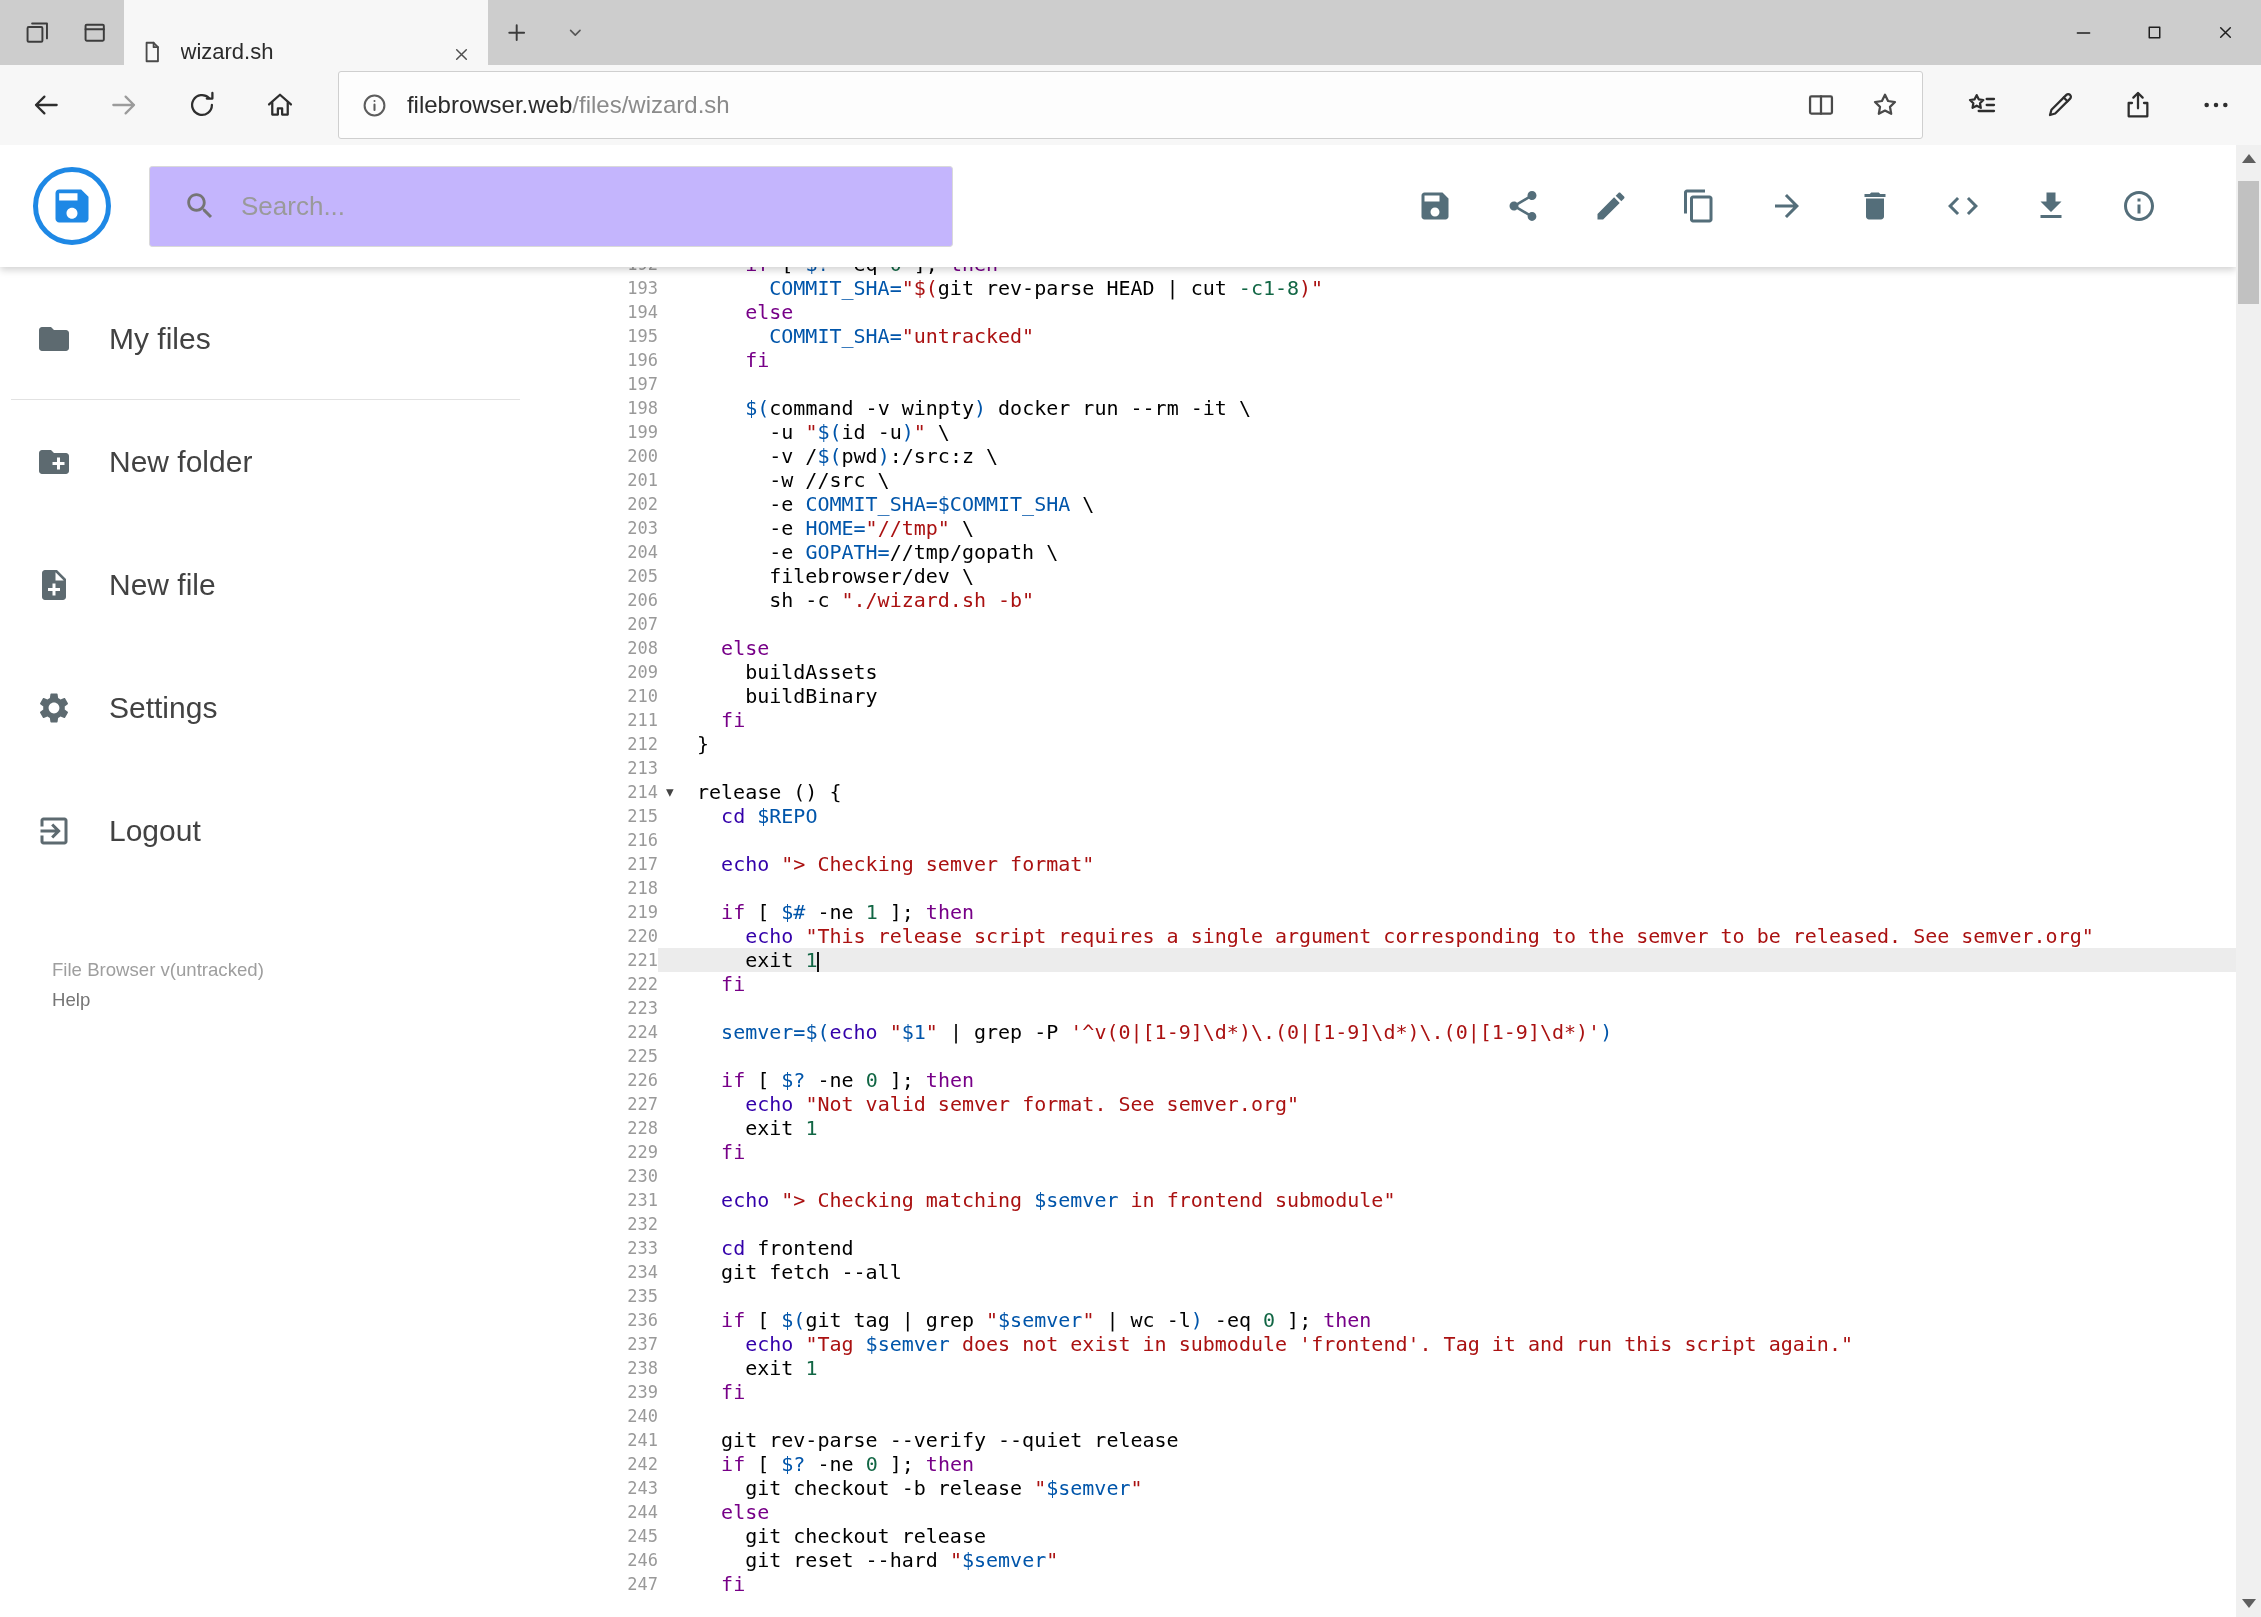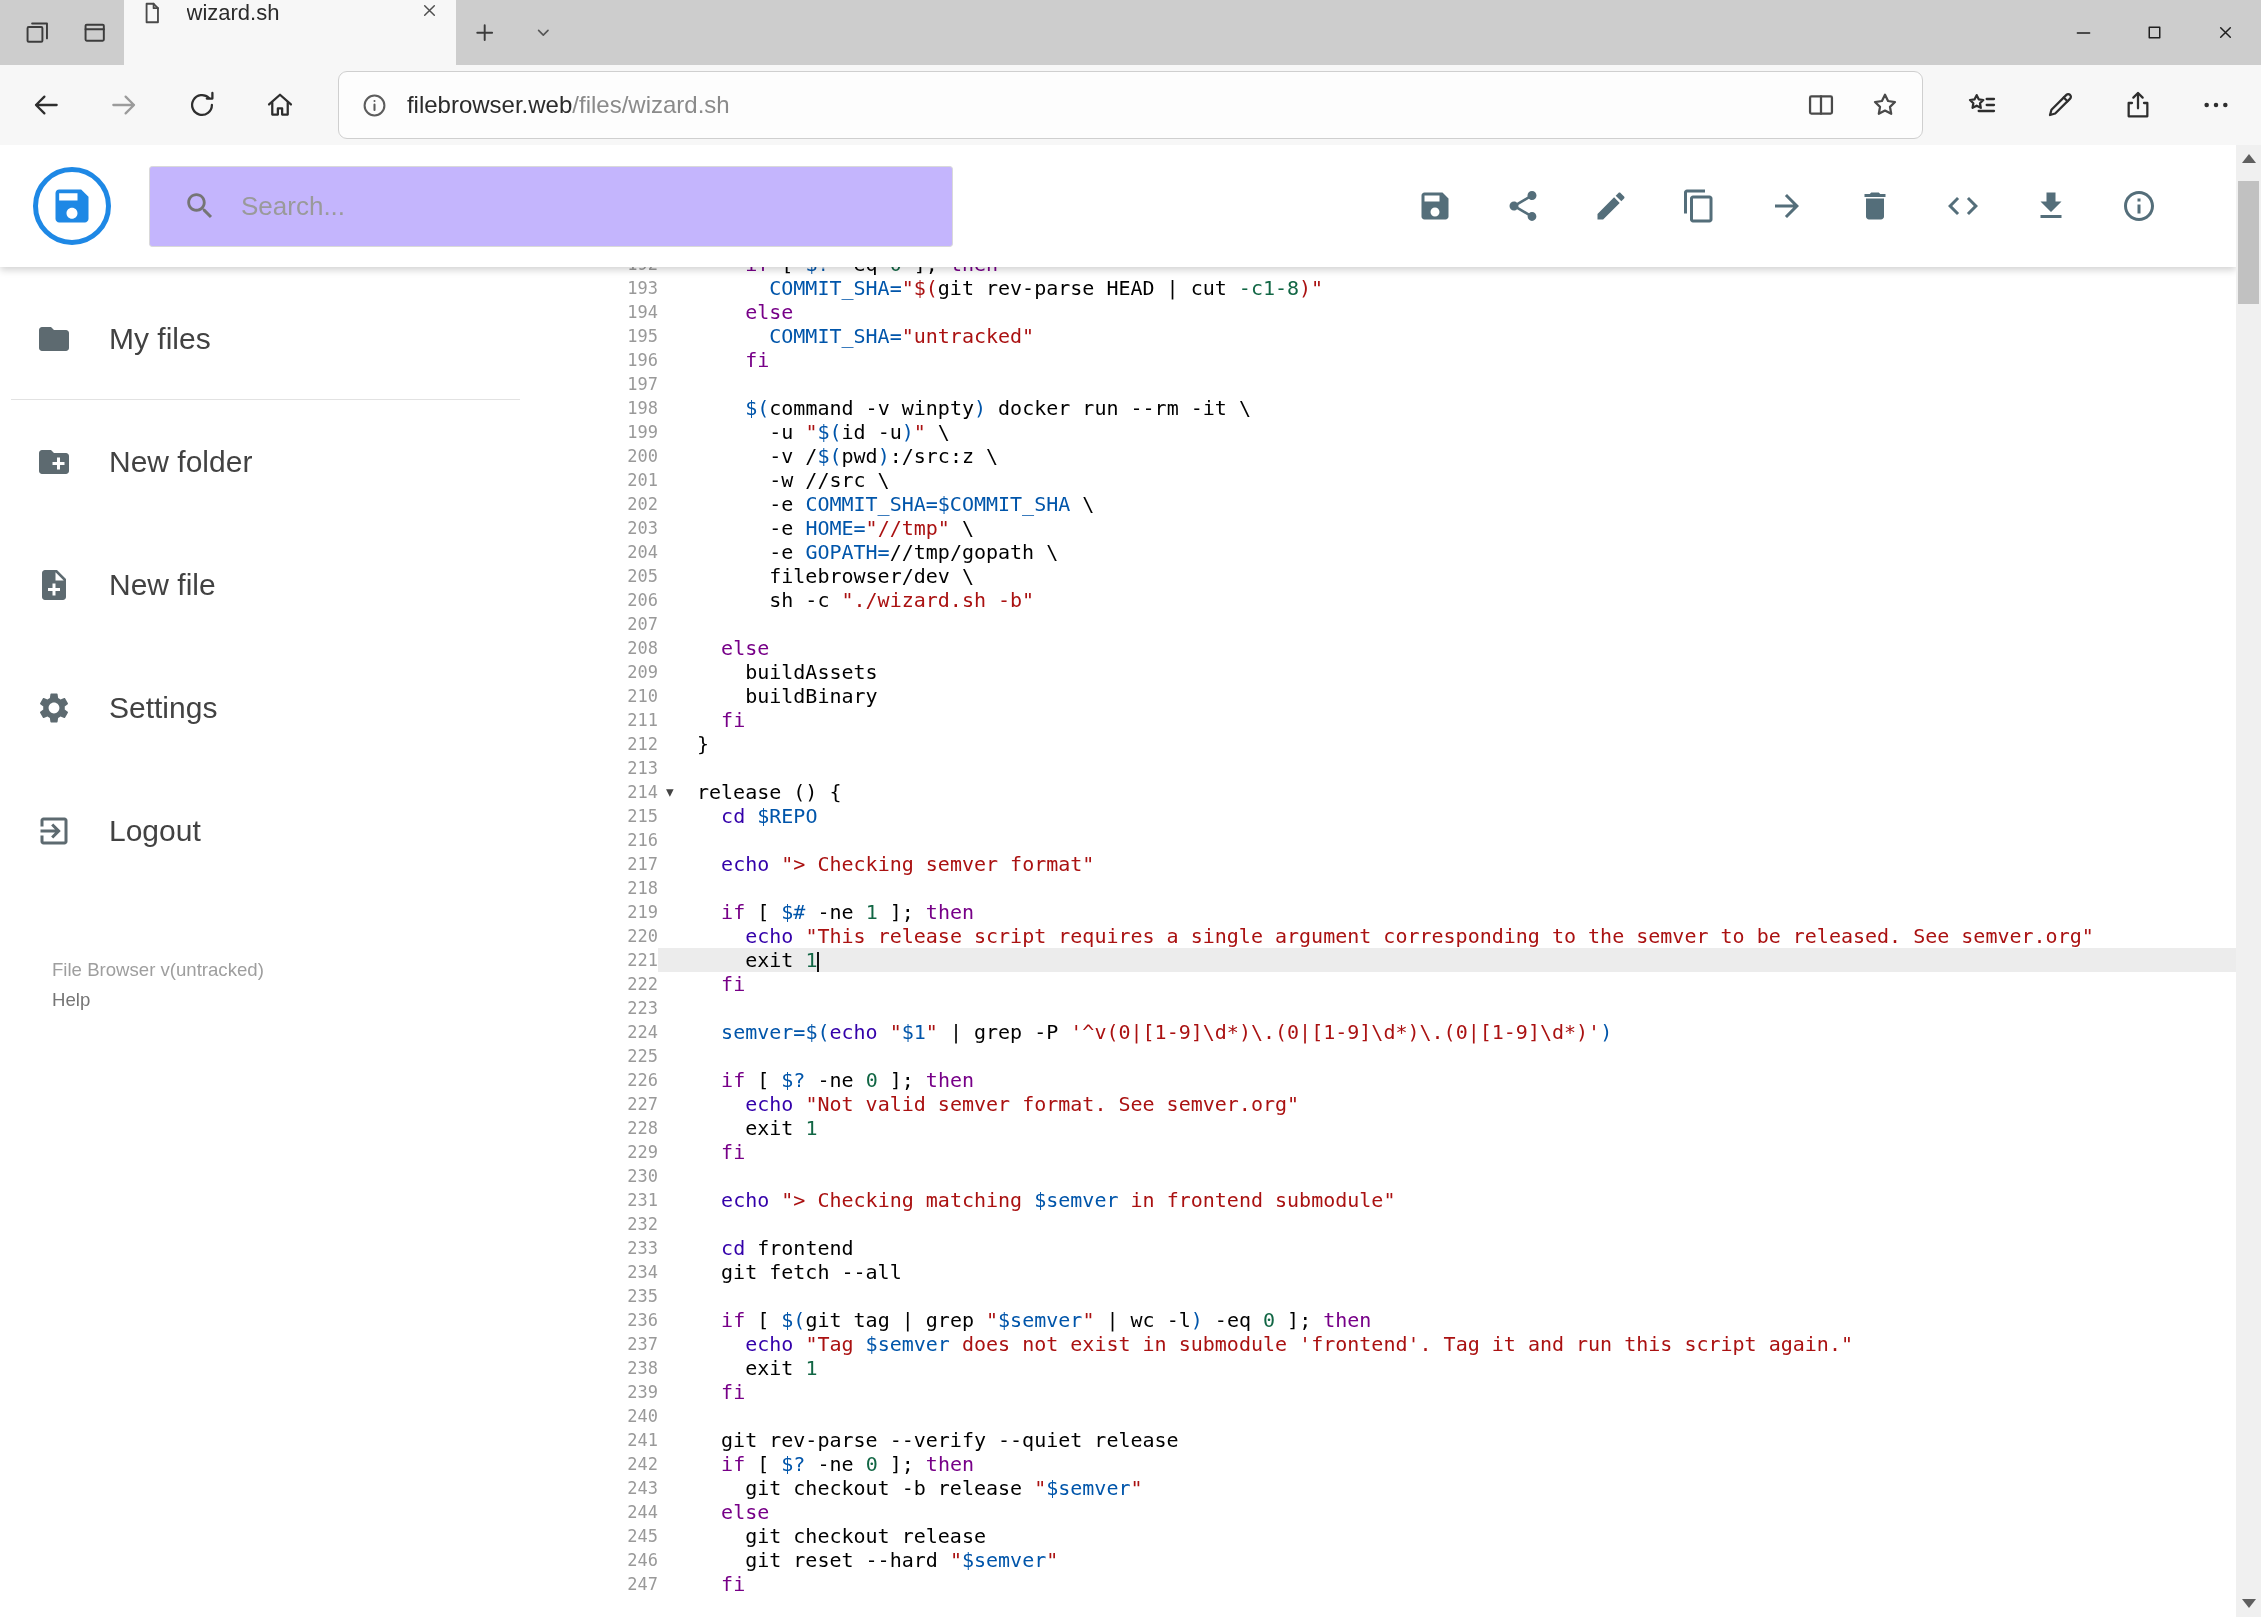--- a/index.html
+++ b/index.html
@@ -9,36 +9,36 @@
   .st{fill:none;stroke:currentColor;stroke-width:1.7;stroke-linecap:round;stroke-linejoin:round}
   .fl{fill:currentColor;stroke:none}
   .window{position:absolute;inset:0;box-shadow:inset 0 0 0 1.6px #a8a8a8}
 
   
   .tabbar{position:absolute;top:0;left:0;right:0;height:65px;background:#cdcdcd;display:flex;align-items:stretch;z-index:10}
   .tb-left{display:flex;align-items:stretch;padding-left:8px}
   .tb-btn{width:58px;display:flex;align-items:center;justify-content:center;color:#3c3c3c;cursor:pointer}
   .tb-btn svg{width:27.4px;height:27.4px}
   .tb-btn.chev svg{width:22.6px;height:22.6px;color:#555}
-  .tab{width:332px;background:#f7f7f7;display:flex;align-items:flex-start;padding:0 16px 0 14.5px;gap:22px;cursor:pointer}
+  .tab{width:364px;background:#f7f7f7;display:flex;align-items:flex-end;padding:0 16px 0 14.5px;gap:16px;cursor:pointer}
   .tab-fav{width:26px;height:26px;color:#4a4a4a;flex:none}
   .tab-title{flex:1;font-size:22px;color:#2b2b2b;white-space:nowrap;overflow:hidden}
   .tab-close{width:21px;height:21px;color:#4f4f4f;flex:none;cursor:pointer}
   .spacer{flex:1}
   .win-controls{display:flex}
   .win-btn{width:71px;display:flex;align-items:center;justify-content:center;color:#1f1f1f;cursor:pointer}
   .win-btn svg{width:21px;height:21px}
 
   
   .navbar{position:absolute;top:65px;left:0;right:0;height:80px;background:#f7f7f7;display:flex;align-items:center;padding:0 6.5px;z-index:10}
   .nav-left,.nav-right{display:flex;align-items:center}
   .nav-btn{width:78px;height:80px;display:flex;align-items:center;justify-content:center;color:#2e2e2e;cursor:pointer}
   .nav-btn svg{width:32px;height:32px}
   .nav-btn.disabled{color:#9b9b9b}
-  .addressbar{flex:1;height:68px;margin:0 19.4px;background:#fdfdfd;border:1.6px solid #cfcfcf;border-radius:9px;display:flex;align-items:center;padding:0 21px;cursor:text}
+  .addressbar{flex:1;height:68px;margin:0 19.4px;background:#fdfdfd;border:1.6px solid #cfcfcf;border-radius:3px;display:flex;align-items:center;padding:0 21px;cursor:text}
   .addr-info{width:29px;height:29px;color:#5d5d5d;flex:none;margin-right:18px;cursor:pointer}
   .url{flex:1;font-size:24px;white-space:nowrap;overflow:hidden}
   .host{color:#2b2b2b}
   .path{color:#8a8a8a}
   .addr-ic{width:32px;height:32px;color:#4a4a4a;flex:none;margin-left:32px;cursor:pointer}
 
   
   .app-header{position:absolute;top:145px;left:0;right:25px;height:122px;background:#fff;display:flex;align-items:center;padding-left:33px;box-shadow:0 3.2px 7.3px rgba(0,0,0,.18);z-index:6}
   .logo{width:78px;height:78px;border-radius:50%;border:5.7px solid var(--accent);display:flex;align-items:center;justify-content:center;flex:none;cursor:pointer}
   .logo .ic{width:44px;height:44px;color:var(--accent)}

